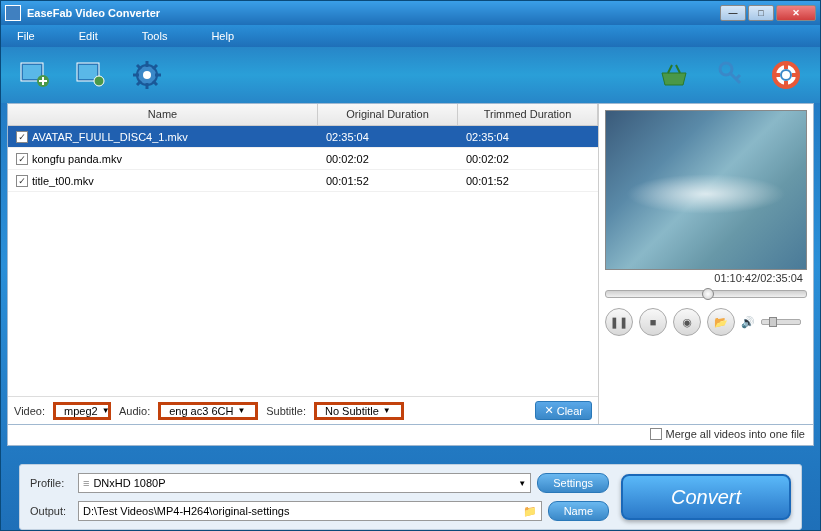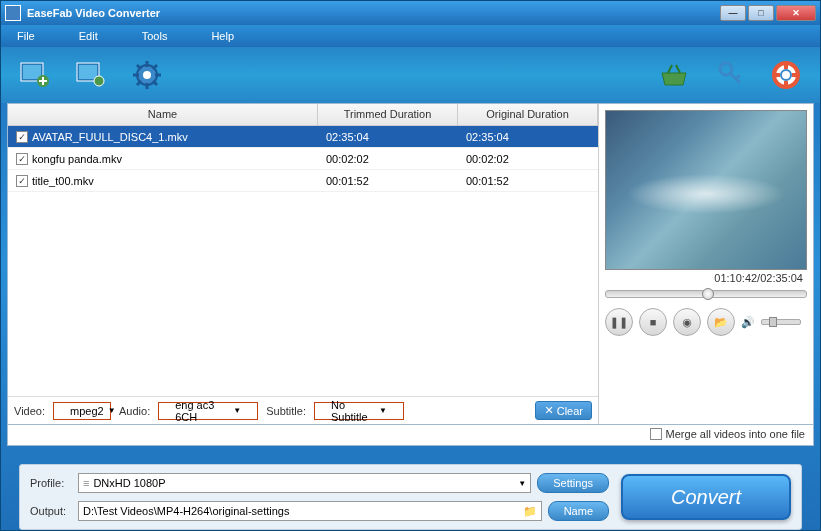--- a/index.html
+++ b/index.html
@@ -31,21 +31,21 @@
 .table-body { flex: 1; overflow-y: auto; background: #fff; }
 .row { display: flex; height: 22px; align-items: center; border-bottom: 1px solid #f0f0f0; }
 .row.selected { background: #2060b0; color: #fff; }
 .cell { padding: 2px 8px; }
 .cell.name { flex: 1; display: flex; align-items: center; gap: 4px; }
 .cell.dur { width: 140px; }
 .chk { width: 12px; height: 12px; border: 1px solid #888; background: #fff; display: inline-flex; align-items: center; justify-content: center; font-size: 9px; color: #333; }
 
 .list-footer { padding: 4px 6px; display: flex; align-items: center; gap: 8px; border-top: 1px solid #ddd; }
 .list-footer label { color: #333; }
-.sel { border: 1px solid #c2410c; background: #fff; padding: 1px 16px; height: 18px; display: flex; align-items: center; }
+.sel { border: 3px solid #c2410c; background: #fff; padding: 1px 8px; height: 18px; display: flex; align-items: center; }
 .sel .arrow { margin-left: 4px; font-size: 8px; }
 .clear-btn { background: linear-gradient(#5aa8e8, #3a88c8); color: #fff; border: 1px solid #2a78b8; border-radius: 3px; padding: 2px 8px; cursor: pointer; display: flex; align-items: center; gap: 3px; }
 
 .preview-panel { width: 215px; border-left: 1px solid #ccc; display: flex; flex-direction: column; padding: 6px; }
 .preview-screen { width: 100%; height: 160px; background: linear-gradient(135deg, #3a5a7a 0%, #5a8aa8 30%, #8ab8c8 50%, #6898a8 70%, #4a7a98 100%); border: 1px solid #888; position: relative; overflow: hidden; }
 .preview-screen::after { content: ""; position: absolute; top: 40%; left: 10%; width: 80%; height: 25%; background: radial-gradient(ellipse, rgba(255,255,255,0.7), transparent 70%); }
 .time-display { text-align: right; padding: 2px 4px; color: #333; }
 .seek-bar { height: 8px; background: linear-gradient(#d0d0d0,#f0f0f0); border: 1px solid #aaa; border-radius: 3px; margin: 4px 0; position: relative; }
 .seek-thumb { position: absolute; top: -3px; left: 48%; width: 12px; height: 12px; background: radial-gradient(#fff,#ccc); border: 1px solid #888; border-radius: 50%; }
 .player-controls { display: flex; gap: 6px; align-items: center; margin-top: 6px; }
@@ -129,22 +129,22 @@
         <circle cx="16" cy="16" r="5" fill="#fff" stroke="#3a88c8" stroke-width="2"></circle>
         <path d="M16 4 v6 M16 22 v6 M4 16 h6 M22 16 h6" stroke="#e85838" stroke-width="4"></path>
       </svg>
   </div>
 </div>
 
 <div class="main-area">
   <div class="list-panel">
     <div class="table-header">
       <div class="th name">Name</div>
+      <div class="th dur">Original Duration</div>
       <div class="th dur">Trimmed Duration</div>
-      <div class="th dur">Original Duration</div>
     </div>
     <div class="table-body" id="table-body">
         <div class="row selected">
           <div class="cell name">
             <span class="chk">✓</span>
             <span>AVATAR_FUULL_DISC4_1.mkv</span>
           </div>
           <div class="cell dur">02:35:04</div>
           <div class="cell dur">02:35:04</div>
         </div>

